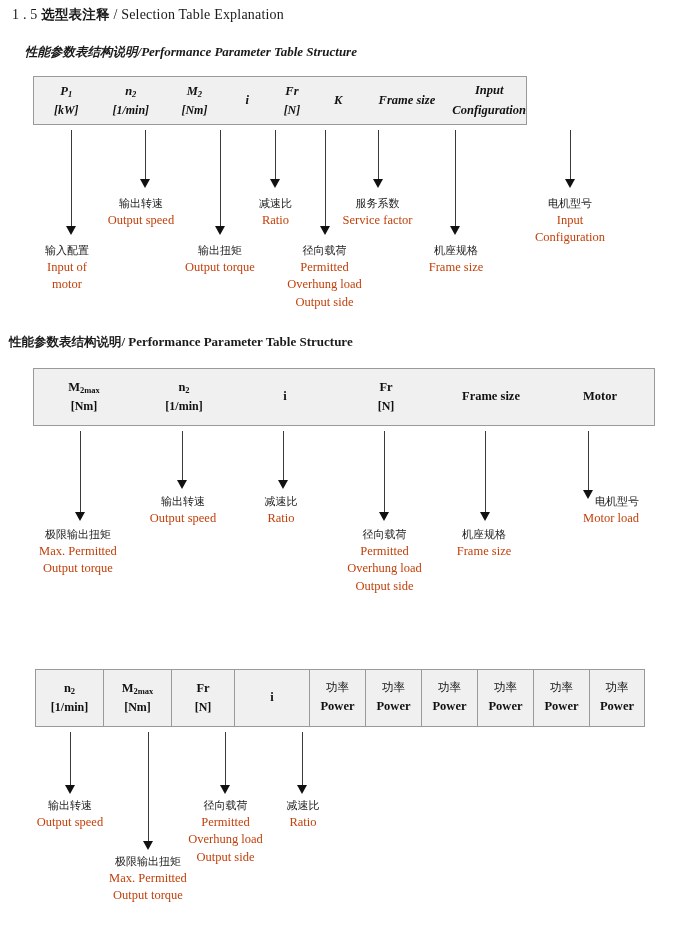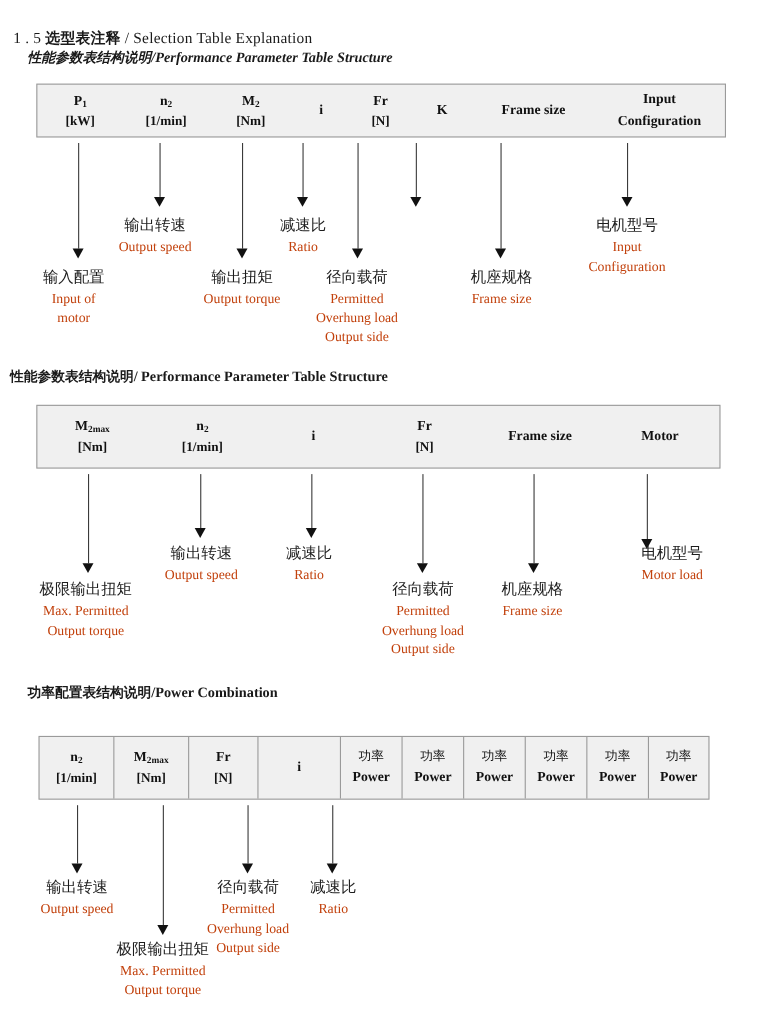--- a/index.html
+++ b/index.html
@@ -5,21 +5,21 @@
   html,body{margin:0;padding:0;}
   body{
     width:695px;height:931px;background:#ffffff;
     font-family:"Liberation Serif",serif;color:#1a1a1a;
     position:relative;overflow:hidden;
   }
   .page{position:relative;width:695px;height:931px;}
 
   
   .sec-title{
-    position:absolute;font-size:14px;letter-spacing:.2px;white-space:nowrap;margin-top:20px;
+    position:absolute;font-size:14px;letter-spacing:.2px;white-space:nowrap;
   }
   .sec-title .num{font-family:"Liberation Serif",serif;}
   .sec-title .cn{font-family:"DejaVu Sans",sans-serif;font-weight:bold;font-size:13.5px;}
   .sub-title{
     position:absolute;font-size:12.5px;white-space:nowrap;
   }
   .sub-title .cn{font-family:"DejaVu Sans",sans-serif;font-weight:bold;font-size:12.5px;}
   .sub-title .en{font-family:"Liberation Serif",serif;font-weight:bold;font-size:13px;}
 
   
@@ -44,40 +44,40 @@
     position:absolute;left:5px;top:0;width:1px;background:#3a3a3a;
   }
   .arrow .head{
     position:absolute;left:0;width:0;height:0;
     border-left:5.5px solid transparent;border-right:5.5px solid transparent;
     border-top:9px solid #111;
   }
 
   
   .ann{position:absolute;text-align:center;line-height:1.42;white-space:nowrap;}
-  .ann .cn{display:block;font-family:"DejaVu Sans",sans-serif;font-size:14px;color:#1d1d1d;}
+  .ann .cn{display:block;font-family:"DejaVu Sans",sans-serif;font-size:11px;color:#1d1d1d;}
   .ann .en{display:block;font-family:"Liberation Serif",serif;font-size:12.5px;color:#c2410c;}
 </style>
 </head>
 <body>
 
 <div class="page">
 
   <div class="sec-title" style="left:12px;top:6px;">
     <span class="num">1 . 5</span>
     <span class="cn">选型表注释</span>
     <span class="num">/</span>
     <span class="num">Selection Table Explanation</span>
   </div>
 
   <div class="sub-title" style="left:25px;top:44px;font-style:italic;">
     <span class="cn">性能参数表结构说明</span><span class="en">/</span><span class="en">Performance Parameter Table Structure</span>
   </div>
 
-  <div class="tbl" style="left:33px;top:76px;width:627px;height:49px;">
+  <div class="tbl" style="left:33px;top:76px;width:494px;height:49px;font-style:italic;">
     <div class="cell" style="width:78px;">
       <span>P<span class="sml">1</span></span>
       <span class="l2">[kW]</span>
     </div>
     <div class="cell" style="width:78px;">
       <span>n<span class="sml">2</span></span>
       <span class="l2">[1/min]</span>
     </div>
     <div class="cell" style="width:76px;">
       <span>M<span class="sml">2</span></span>
@@ -151,20 +151,24 @@
   <div class="ann" style="left:238px;top:196px;width:75px;">
     <span class="cn">减速比</span>
     <span class="en">Ratio</span>
   </div>
   <div class="ann" style="left:272px;top:243px;width:105px;">
     <span class="cn">径向载荷</span>
     <span class="en">Permitted</span>
     <span class="en">Overhung load</span>
     <span class="en">Output side</span>
   </div>
+  <div class="ann" style="left:325px;top:196px;width:105px;">
+    <span class="cn">服务系数</span>
+    <span class="en">Service factor</span>
+  </div>
   <div class="ann" style="left:406px;top:243px;width:100px;">
     <span class="cn">机座规格</span>
     <span class="en">Frame size</span>
   </div>
   <div class="ann" style="left:518px;top:196px;width:104px;">
     <span class="cn">电机型号</span>
     <span class="en">Input</span>
     <span class="en">Configuration</span>
   </div>
 
@@ -242,23 +246,20 @@
   </div>
   <div class="ann" style="left:434px;top:527px;width:100px;">
     <span class="cn">机座规格</span>
     <span class="en">Frame size</span>
   </div>
   <div class="ann" style="left:539px;top:494px;width:100px;text-align:right;">
     <span class="cn">电机型号</span>
     <span class="en">Motor load</span>
   </div>
 
-  <div class="sub-title" style="left:25px;top:622px;">
-    <span class="cn">功率配置表结构说明</span><span class="en">/</span><span class="en">Power Combination</span>
-  </div>
 
   <div class="tbl" style="left:35px;top:669px;width:610px;height:58px;">
     <div class="cell divider" style="width:68px;">
       <span>n<span class="sml">2</span></span>
       <span class="l2">[1/min]</span>
     </div>
     <div class="cell divider" style="width:68px;">
       <span>M<span class="sml">2max</span></span>
       <span class="l2">[Nm]</span>
     </div>

